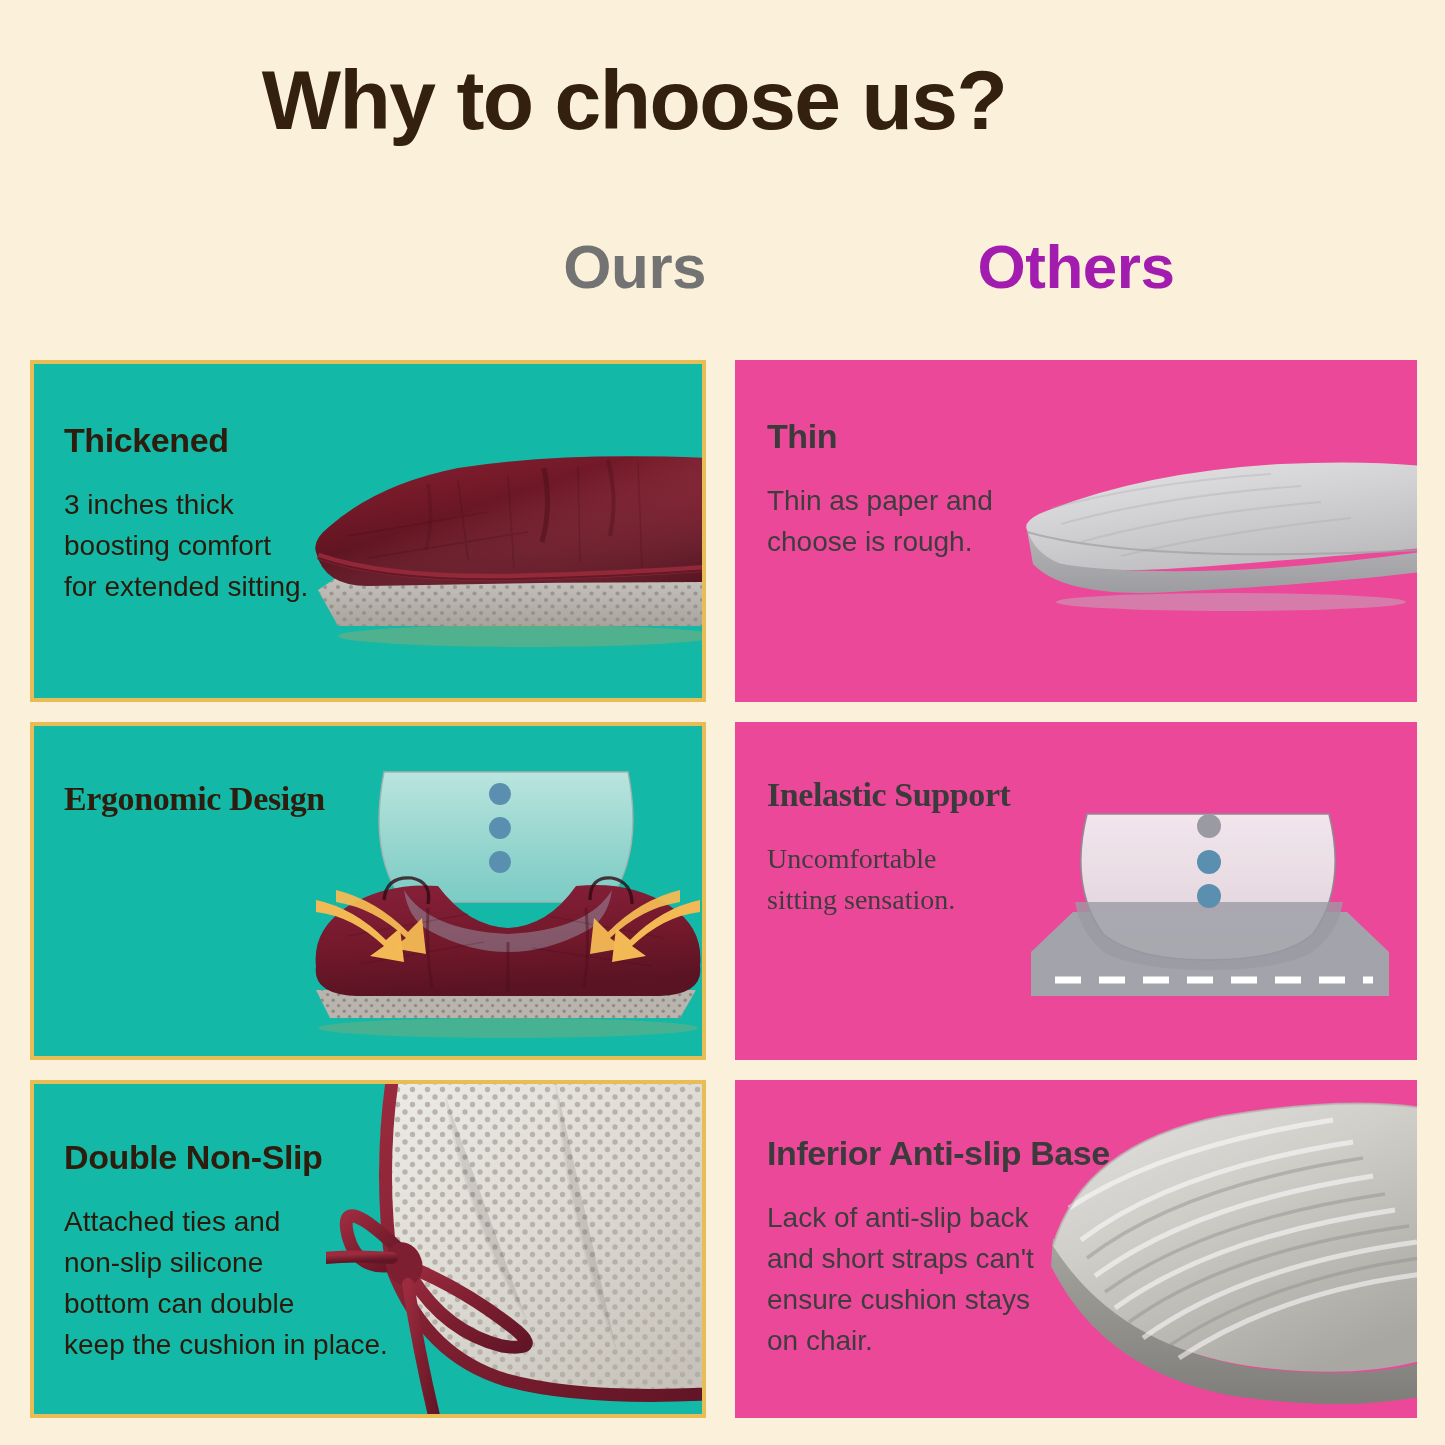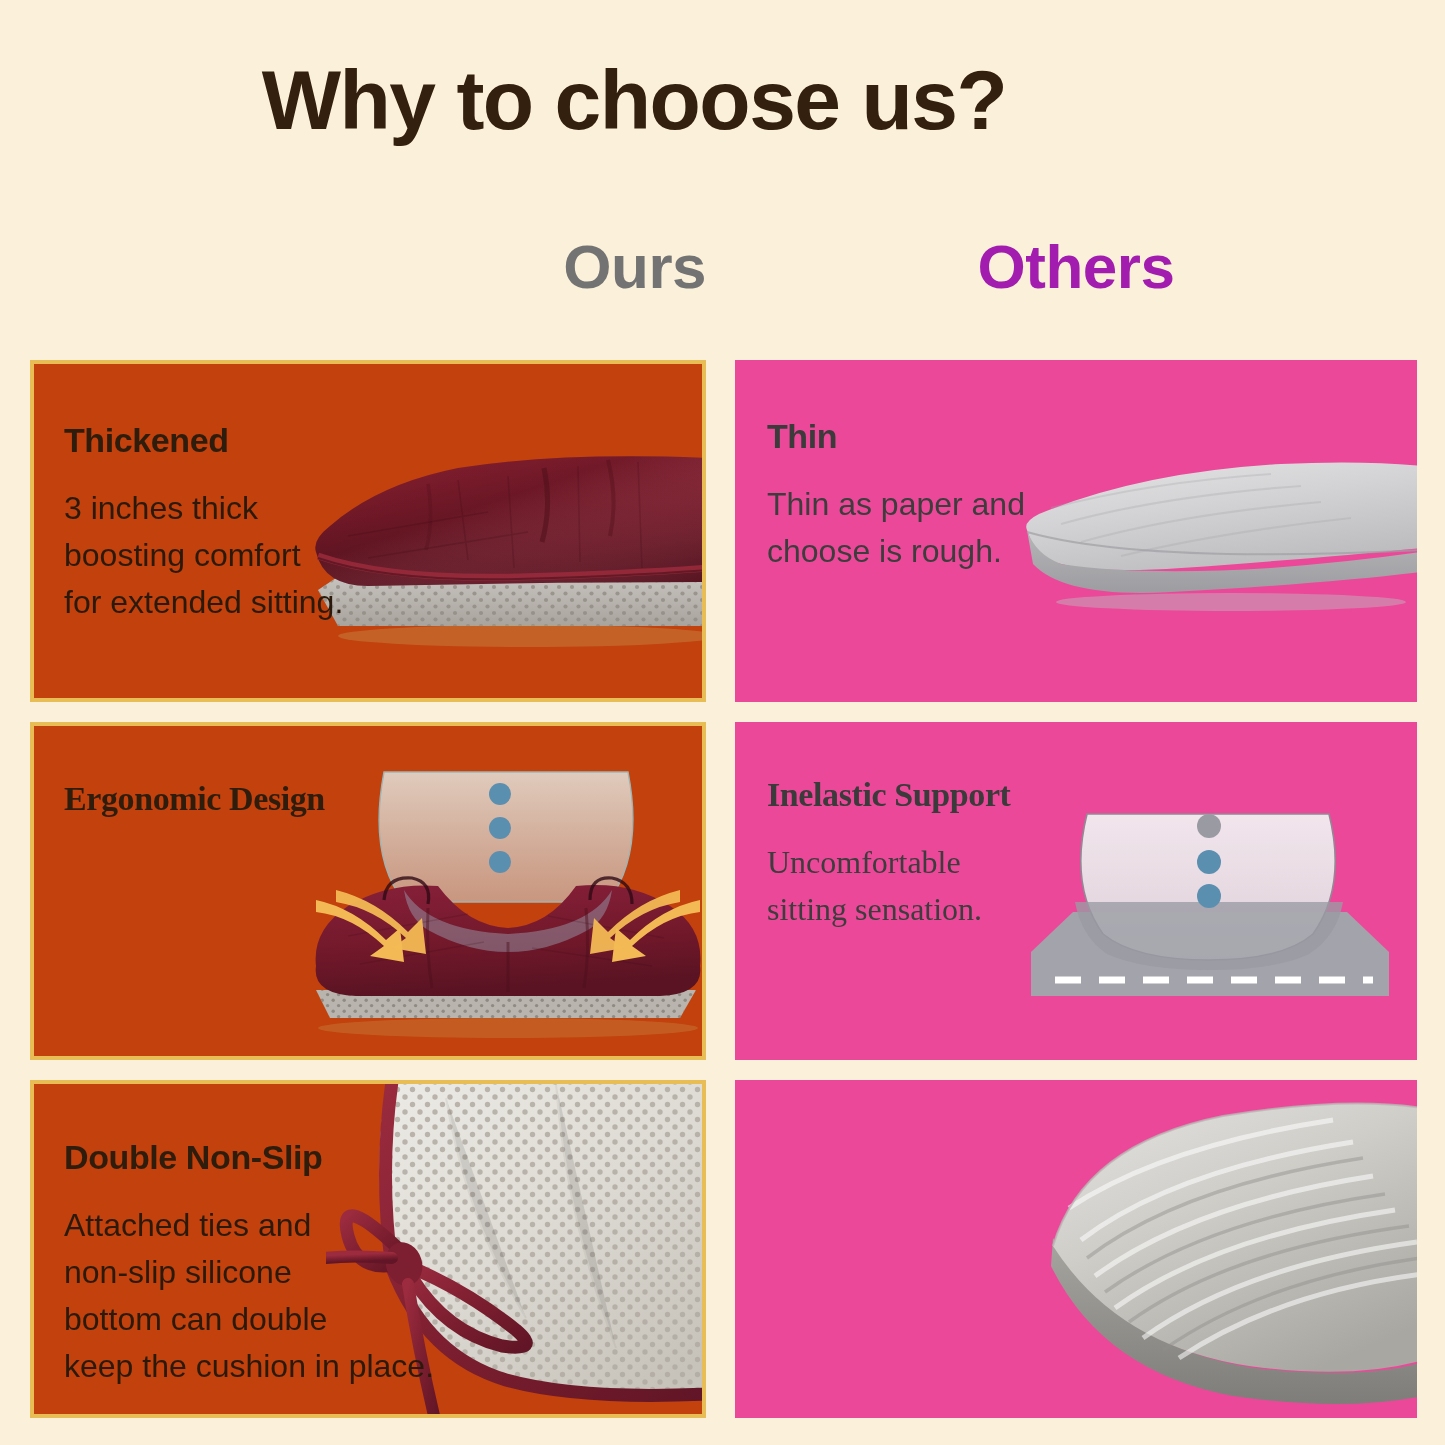--- a/index.html
+++ b/index.html
@@ -58,21 +58,21 @@
 
   
   .card {
     position: absolute;
     box-sizing: border-box;
     overflow: hidden;
   }
   .card.ours {
     left: 30px;
     width: 676px;
-    background: #c2410c;
+    background: #14b8a6;
     border: 4px solid #e8bd55;
   }
   .card.others {
     left: 735px;
     width: 682px;
     background: #ec4899;
     border: none;
   }
   .row1 { top: 360px; height: 342px; }
   .row2 { top: 722px; height: 338px; }
@@ -93,21 +93,21 @@
     font-size: 34px;
     font-weight: 700;
     letter-spacing: -0.4px;
     margin: 0 0 26px 0;
     line-height: 1.1;
   }
   .card.ours .card-title { color: #2e1c0d; }
   .card.others .card-title { color: #3b3b3b; }
 
   .card-desc {
-    font-size: 32px;
+    font-size: 28px;
     font-weight: 400;
     line-height: 1.46;
     margin: 0;
     white-space: pre-line;
   }
   .card.ours .card-desc { color: #2b1a0c; }
   .card.others .card-desc { color: #3d3d3d; }
 
   
   .art {
@@ -442,15 +442,22 @@
         <g stroke="#908f8b" stroke-width="3.5" fill="none" opacity="0.45">
           <path d="M64 158 Q158 86 340 58"></path>
           <path d="M82 192 Q182 120 362 94"></path>
           <path d="M106 222 Q206 150 386 126"></path>
           <path d="M140 250 Q240 180 398 158"></path>
         </g>
 
         <path d="M30 146 Q60 44 200 16 Q320 -4 400 8" stroke="#b8b7b3" stroke-width="2" fill="none" opacity="0.8"></path>
       </svg>
     </div>
+    <div class="card-text">
+      <div class="card-title">Inferior Anti-slip Base</div>
+      <div class="card-desc">Lack of anti-slip back
+and short straps can't
+ensure cushion stays
+on chair.</div>
+    </div>
   </div>
 
 </div>
 
 </body></html>

